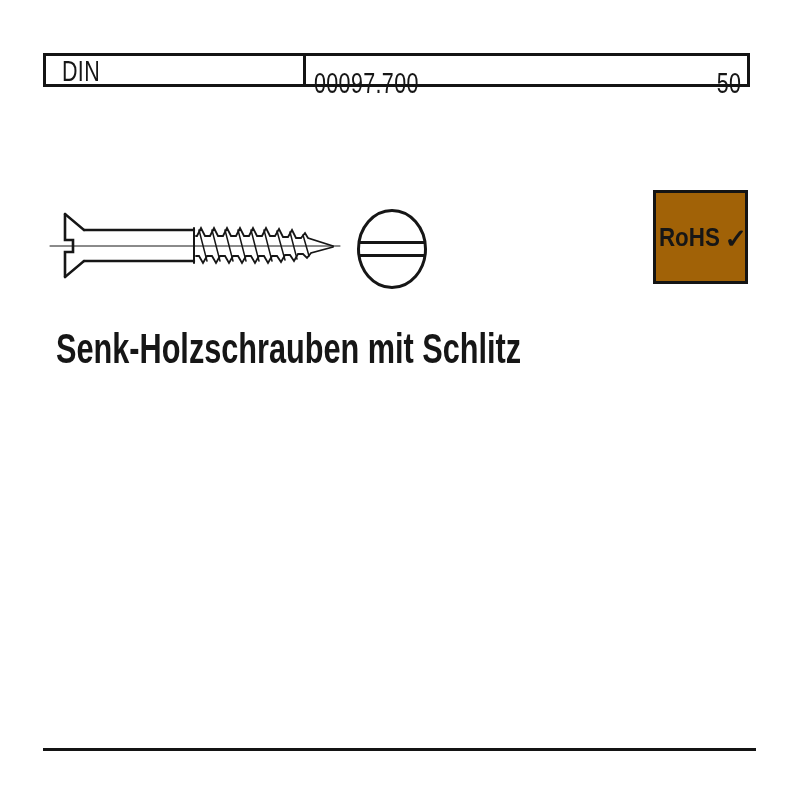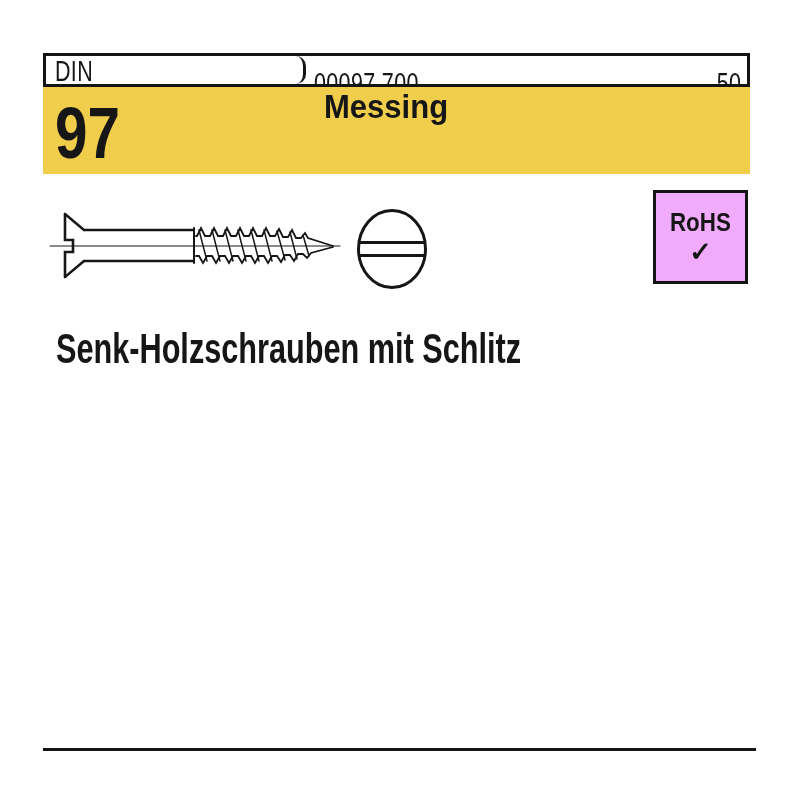--- a/index.html
+++ b/index.html
@@ -8,21 +8,21 @@
 
   .page { position:absolute; left:0; top:0; width:800px; height:800px; background:#ffffff; }
 
   
   .topbar {
     position:absolute; left:43px; top:53px; width:707px; height:34px;
     border:3px solid #141414; background:#ffffff; display:flex; align-items:stretch;
   }
   .topbar .cell-left {
     flex:0 0 260px; border-right:3px solid #141414;
-    display:flex; align-items:center; padding-left:9px;border-radius:10px;
+    display:flex; align-items:center; padding-left:16px;
   }
   .topbar .cell-right {
     flex:1 1 auto; display:flex; align-items:center; justify-content:space-between;
     padding:0 6px 0 8px;
     margin-top:23px;
   }
   .bar-text {
     font-size:29px; line-height:28px; font-weight:500; white-space:nowrap;
     display:inline-block; transform:scaleX(0.74); transform-origin:left center;
     letter-spacing:0.5px; padding-top:2px;
@@ -44,22 +44,22 @@
     font-size:33px; line-height:1; font-weight:700; white-space:nowrap;
     display:inline-block; transform:scaleX(0.94); transform-origin:left top;
   }
 
   
   .drawing-svg { position:absolute; left:0; top:0; width:800px; height:800px; }
 
   
   .rohs-badge {
     position:absolute; left:653px; top:190px; width:95px; height:94px;
-    border:3px solid #141414; background:#f0abfc;
-    display:flex; flex-direction:column; align-items:center; justify-content:center;
+    border:3px solid #141414; background:#a16207;
+    display:flex; flex-direction:row; align-items:center; justify-content:center;
   }
   .rohs-label {
     font-size:26px; line-height:1; font-weight:700; white-space:nowrap;
     display:inline-block; transform:scaleX(0.86); transform-origin:center;
   }
   .rohs-check { font-size:27px; line-height:1; font-weight:700; margin-top:4px; }
 
   
   .headline {
     position:absolute; left:56px; top:328px;
@@ -80,24 +80,20 @@
   <div class="topbar">
     <div class="cell-left">
       <span class="bar-text">DIN</span>
     </div>
     <div class="cell-right">
       <span class="bar-text">00097.700</span>
       <span class="bar-text right">50</span>
     </div>
   </div>
 
-  <div class="banner">
-    <span class="din-number">97</span>
-    <span class="material">Messing</span>
-  </div>
 
   <svg class="drawing-svg" viewBox="0 0 800 800" fill="none" stroke="#161616" stroke-linecap="round" stroke-linejoin="miter">
 
     <g>
 
       <line x1="50" y1="246" x2="340" y2="246" stroke-width="1"></line>
 
       <path d="M65,214 L65,240 L73,240 L73,252 L65,252 L65,277" stroke-width="2.6"></path>
 
       <path d="M65,214 L84,230" stroke-width="2.4"></path>

